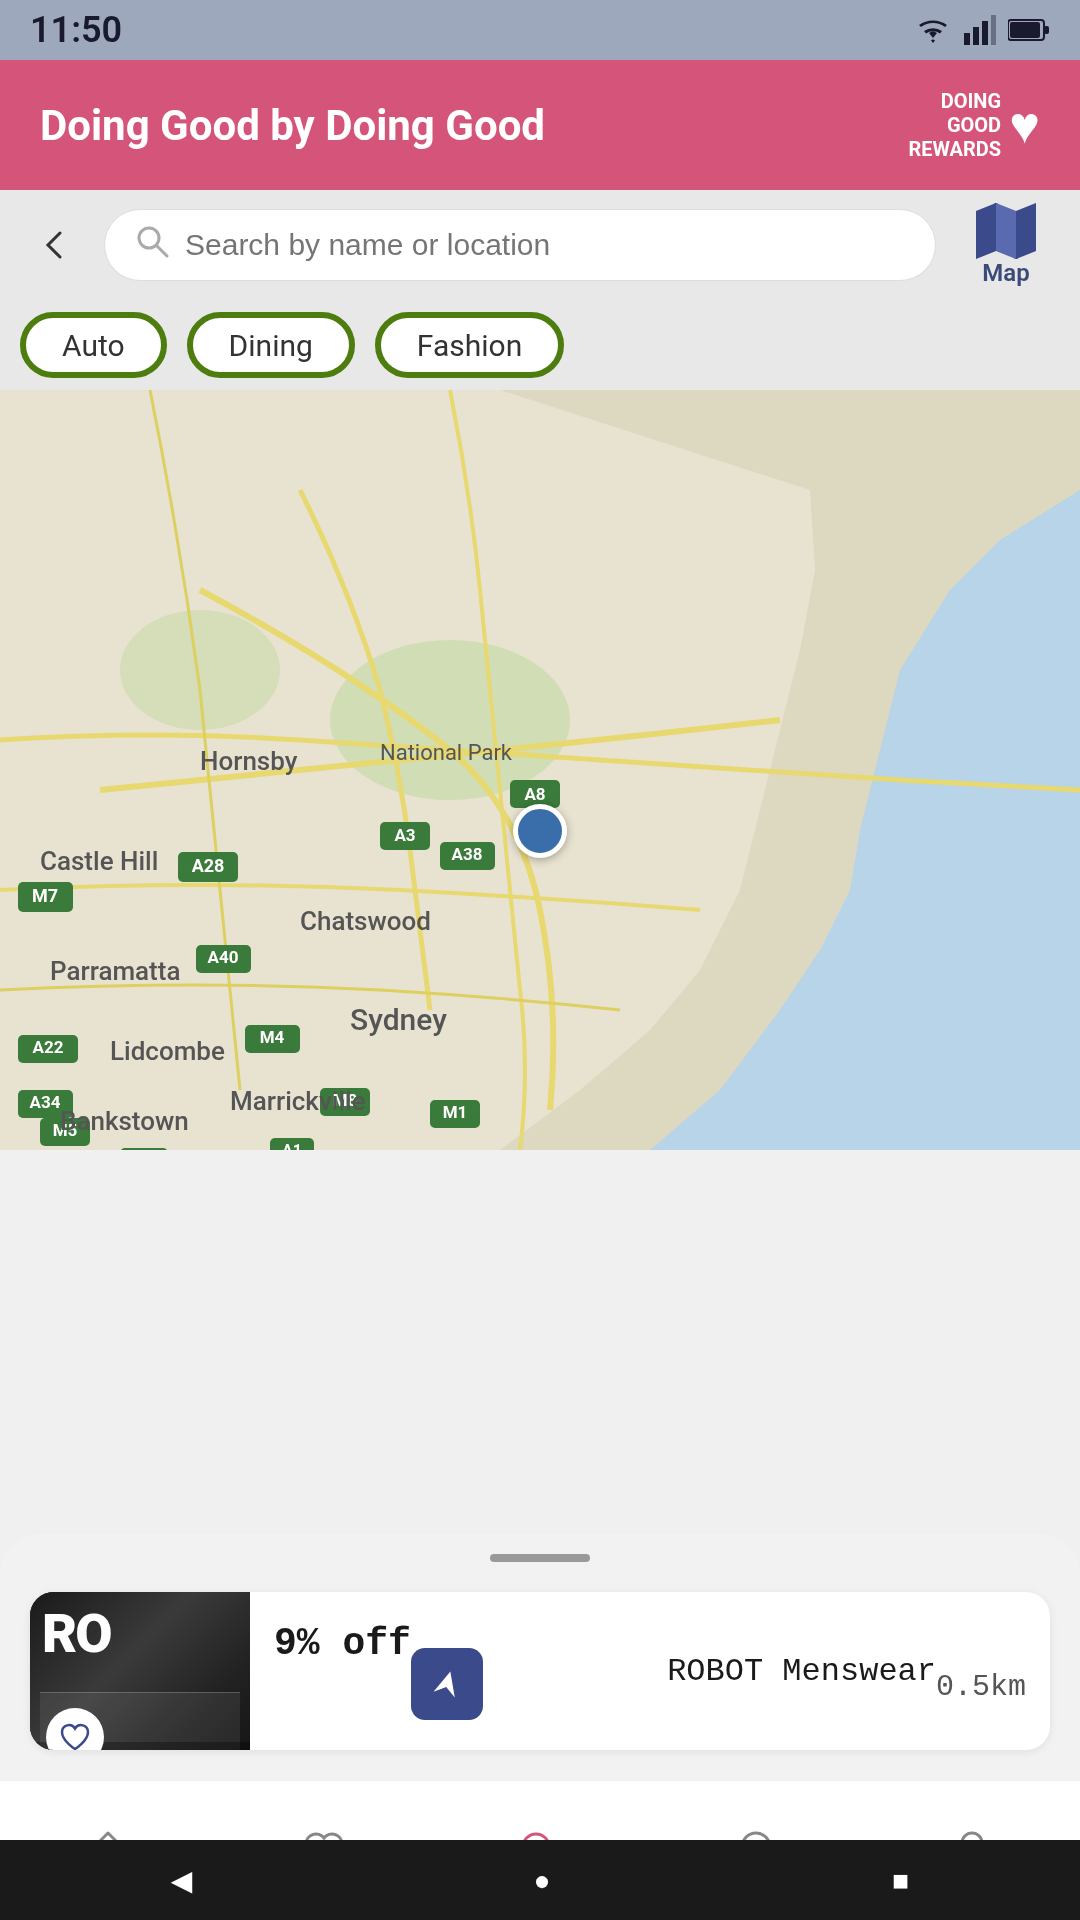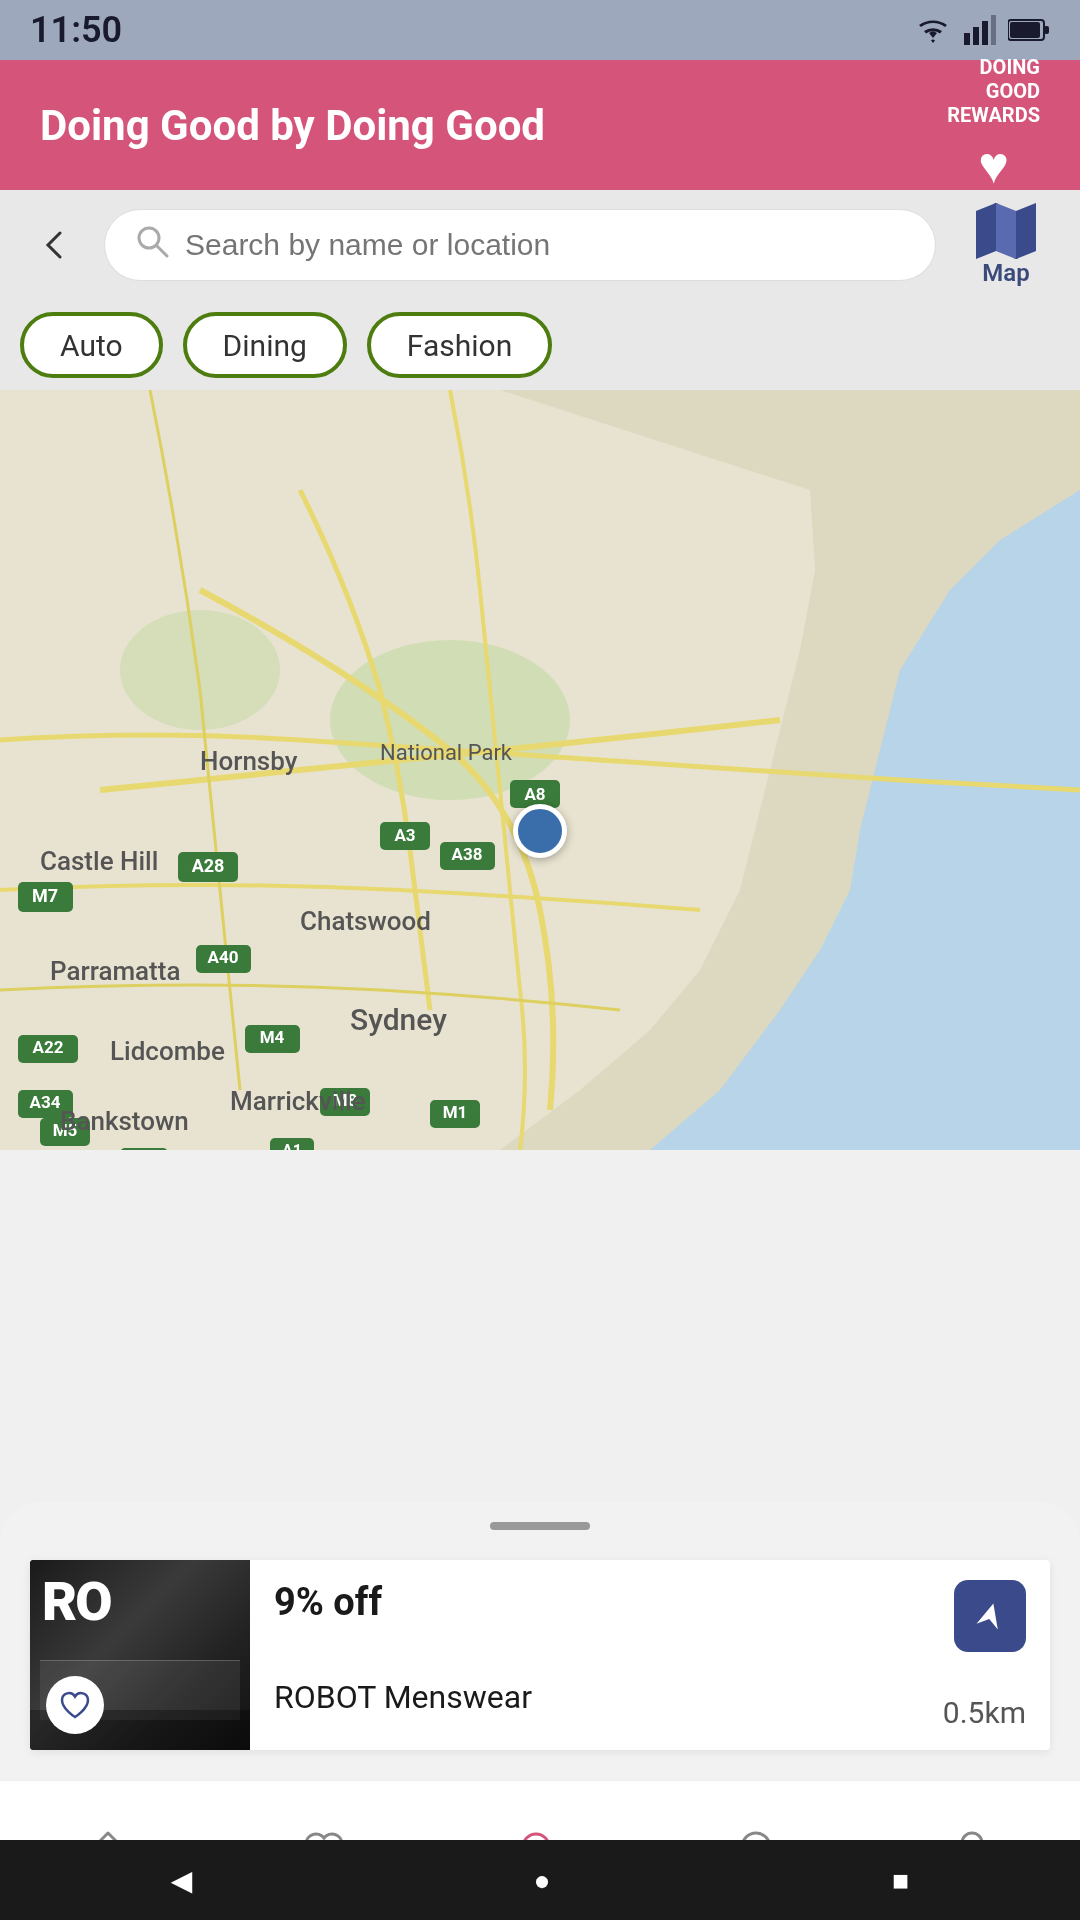--- a/index.html
+++ b/index.html
@@ -129,21 +129,21 @@
       background: #e8e8e8;
       display: flex;
       align-items: center;
       padding: 0 20px;
       gap: 20px;
       overflow: hidden;
     }
     .category-pill {
       height: 66px;
       padding: 0 36px;
-      border: 4px solid #4d7c0f;
+      border: 6px solid #4d7c0f;
       border-radius: 50px;
       background: white;
       display: flex;
       align-items: center;
       font-size: 30px;
       color: #333;
       white-space: nowrap;
       cursor: pointer;
     }
 
@@ -188,24 +188,24 @@
     }
     .drag-handle {
       width: 100px;
       height: 8px;
       background: #999;
       border-radius: 4px;
       margin: 0 auto 30px;
     }
     .deal-card {
       background: white;
-      border-radius: 4px;
+      border-radius: 24px;
       display: flex;
       overflow: hidden;
-      height: 190px;
+      height: 158px;
       box-shadow: 0 2px 10px rgba(0,0,0,0.08);
     }
     .deal-image {
       width: 220px;
       height: 190px;
       position: relative;
       background: #1a1a1a;
       overflow: hidden;
       flex-shrink: 0;
     }
@@ -223,24 +223,25 @@
       height: 58px;
       background: white;
       border-radius: 50%;
       display: flex;
       align-items: center;
       justify-content: center;
       cursor: pointer;
     }
     .deal-info {
       flex: 1;
-      padding: 20px 24px;
-      display: flex;
-      flex-direction: column;
+      padding: 30px 24px;
+      display: flex;
+      flex-direction: row;
       justify-content: space-between;
+      font-family: Liberation Mono, monospace;
     }
     .deal-discount {
       font-size: 38px;
       font-weight: 700;
       color: #1a1a1a;
     }
     .deal-nav-btn {
       width: 72px;
       height: 72px;
       background: #3a4a8a;
@@ -306,21 +307,21 @@
       <rect x="0" y="2" width="36" height="20" rx="3" fill="none" stroke="#1a1a2e" stroke-width="2"></rect>
       <rect x="36" y="8" width="5" height="8" rx="2" fill="#1a1a2e"></rect>
       <rect x="2" y="4" width="30" height="16" rx="2" fill="#1a1a2e"></rect>
     </svg>
   </div>
 </div>
 
 <div class="header">
   <span class="header-title">Doing Good by Doing Good</span>
   <div class="header-logo">
-    <div style="display:flex; align-items:center; gap:8px;flex-direction:column;">
+    <div style="display:flex; align-items:center; gap:8px;">
       <div>
         <div class="header-logo-text" style="font-size:20px;">DOING</div>
         <div class="header-logo-text" style="font-size:20px;">GOOD</div>
         <div class="header-logo-text" style="font-size:20px;">REWARDS</div>
       </div>
       <div style="font-size:52px; color:white;">♥</div>
     </div>
   </div>
 </div>
 

